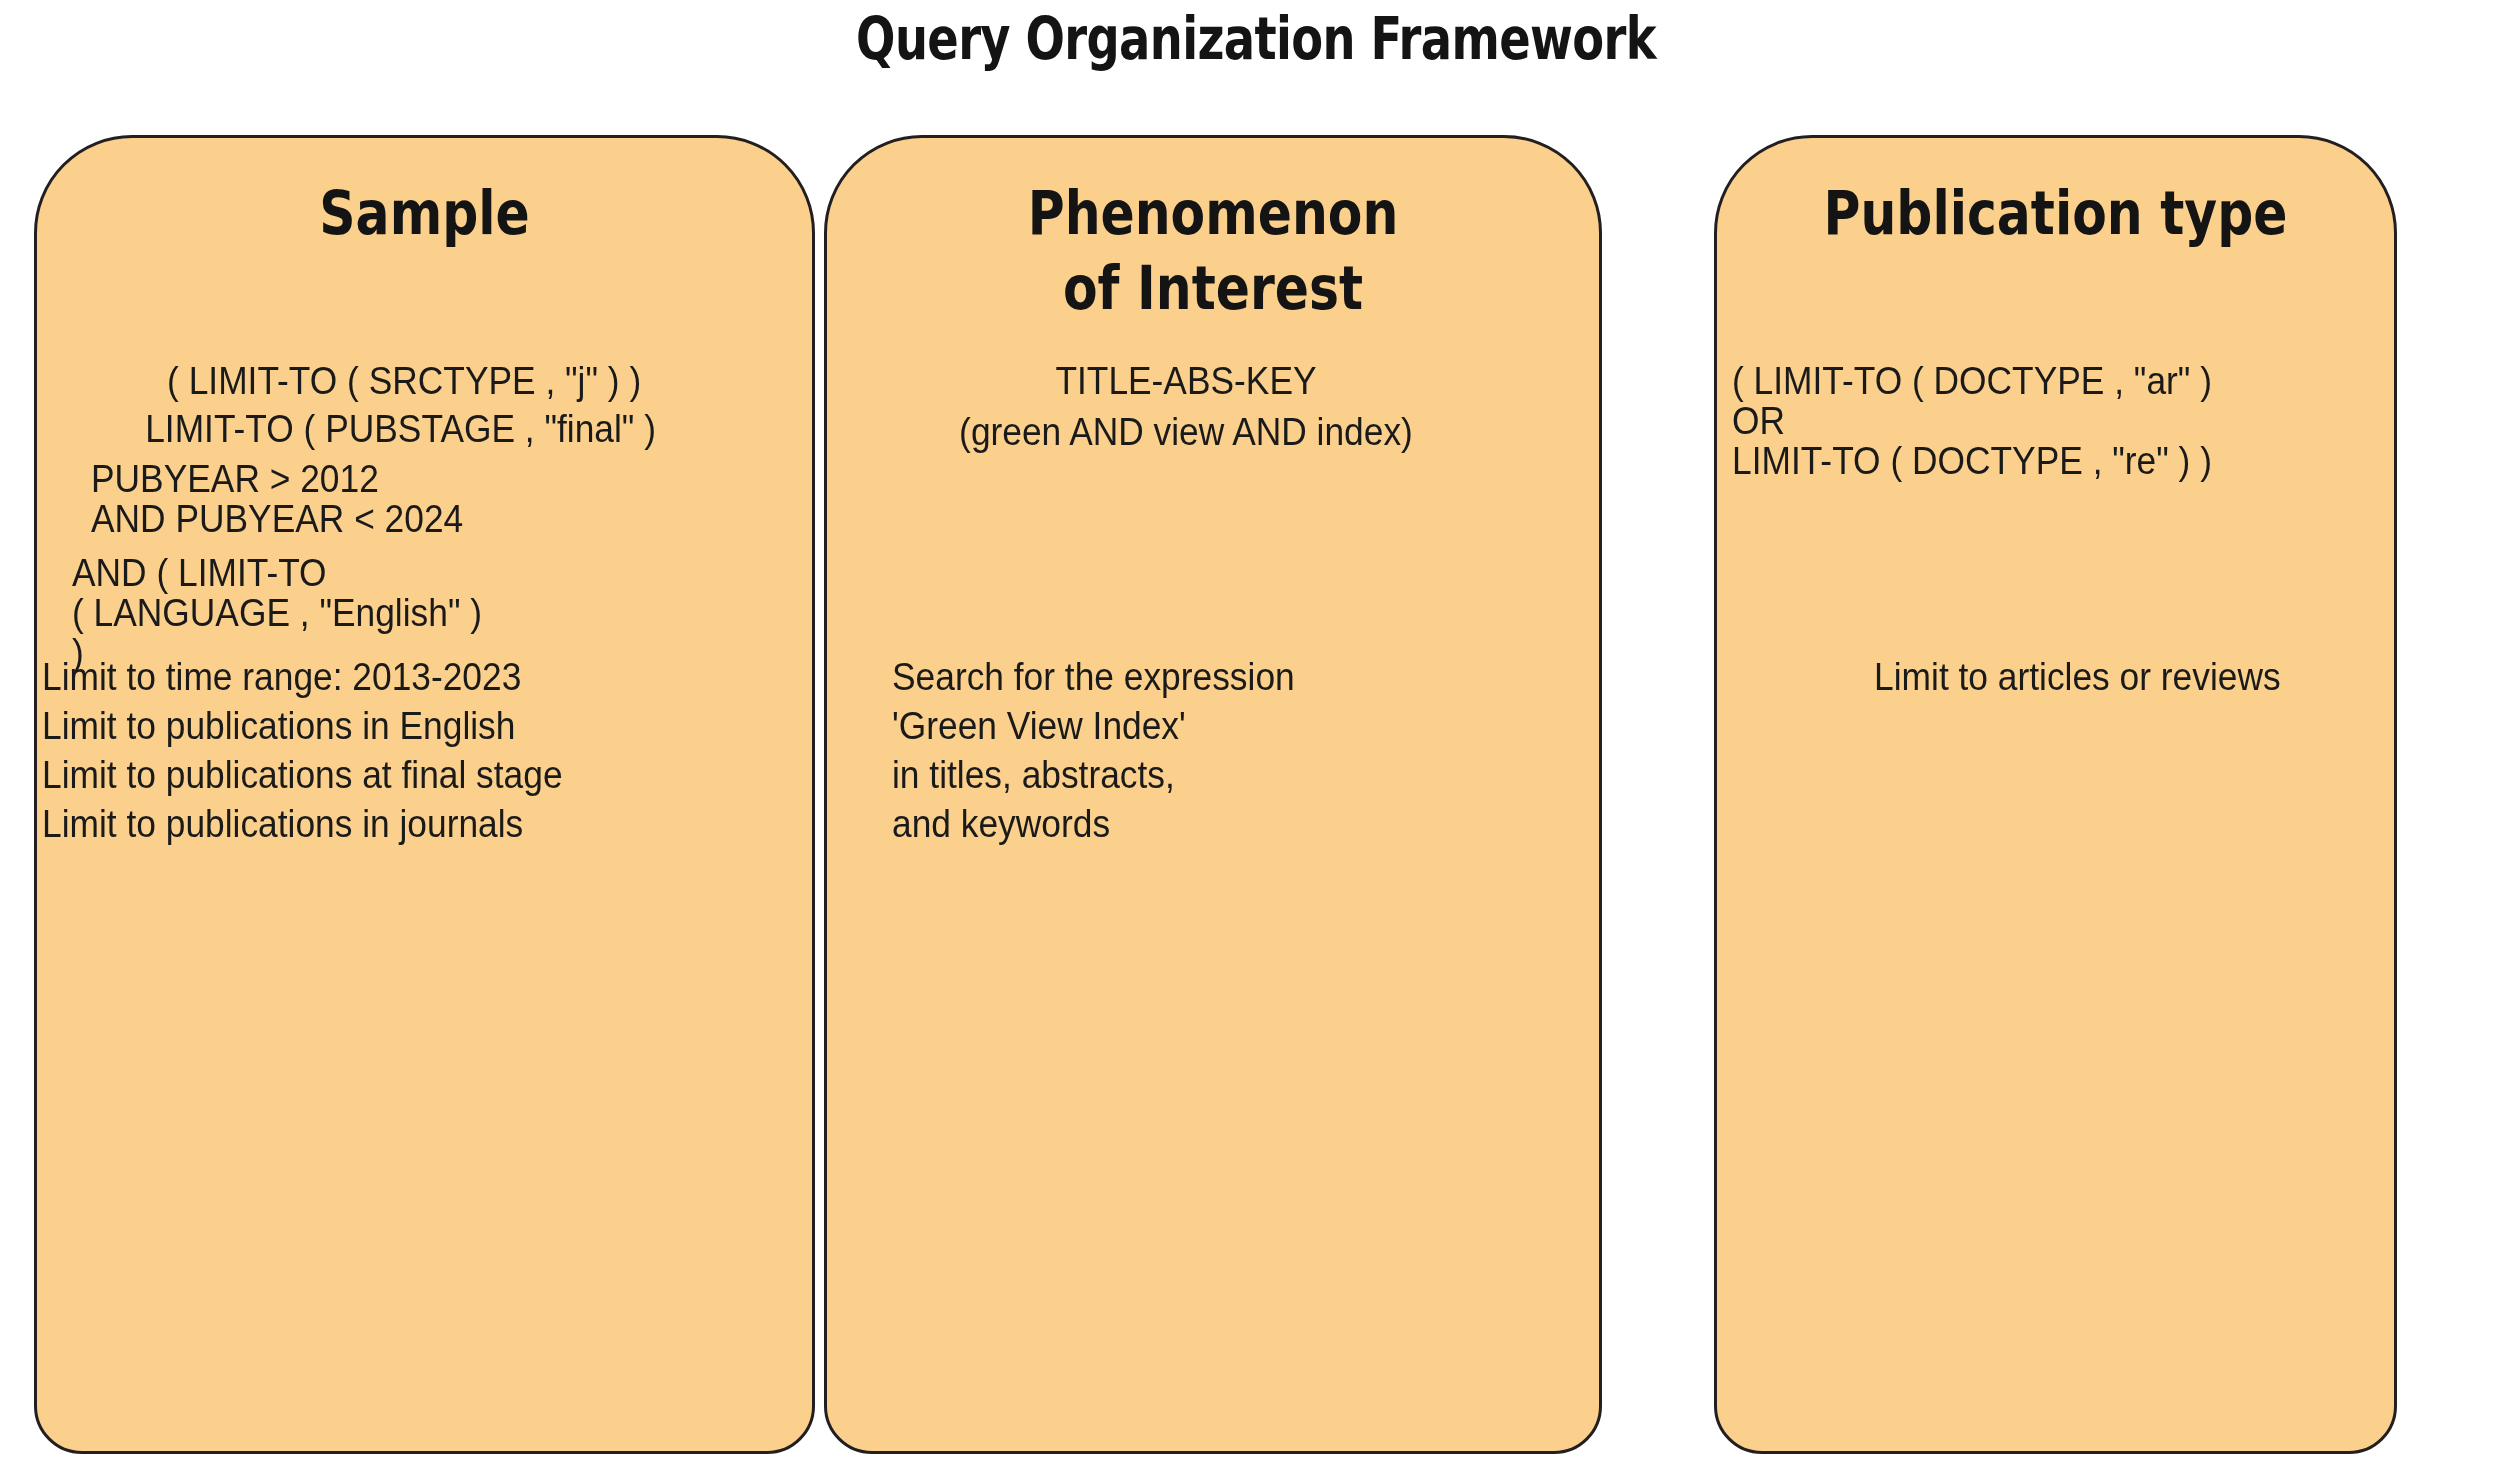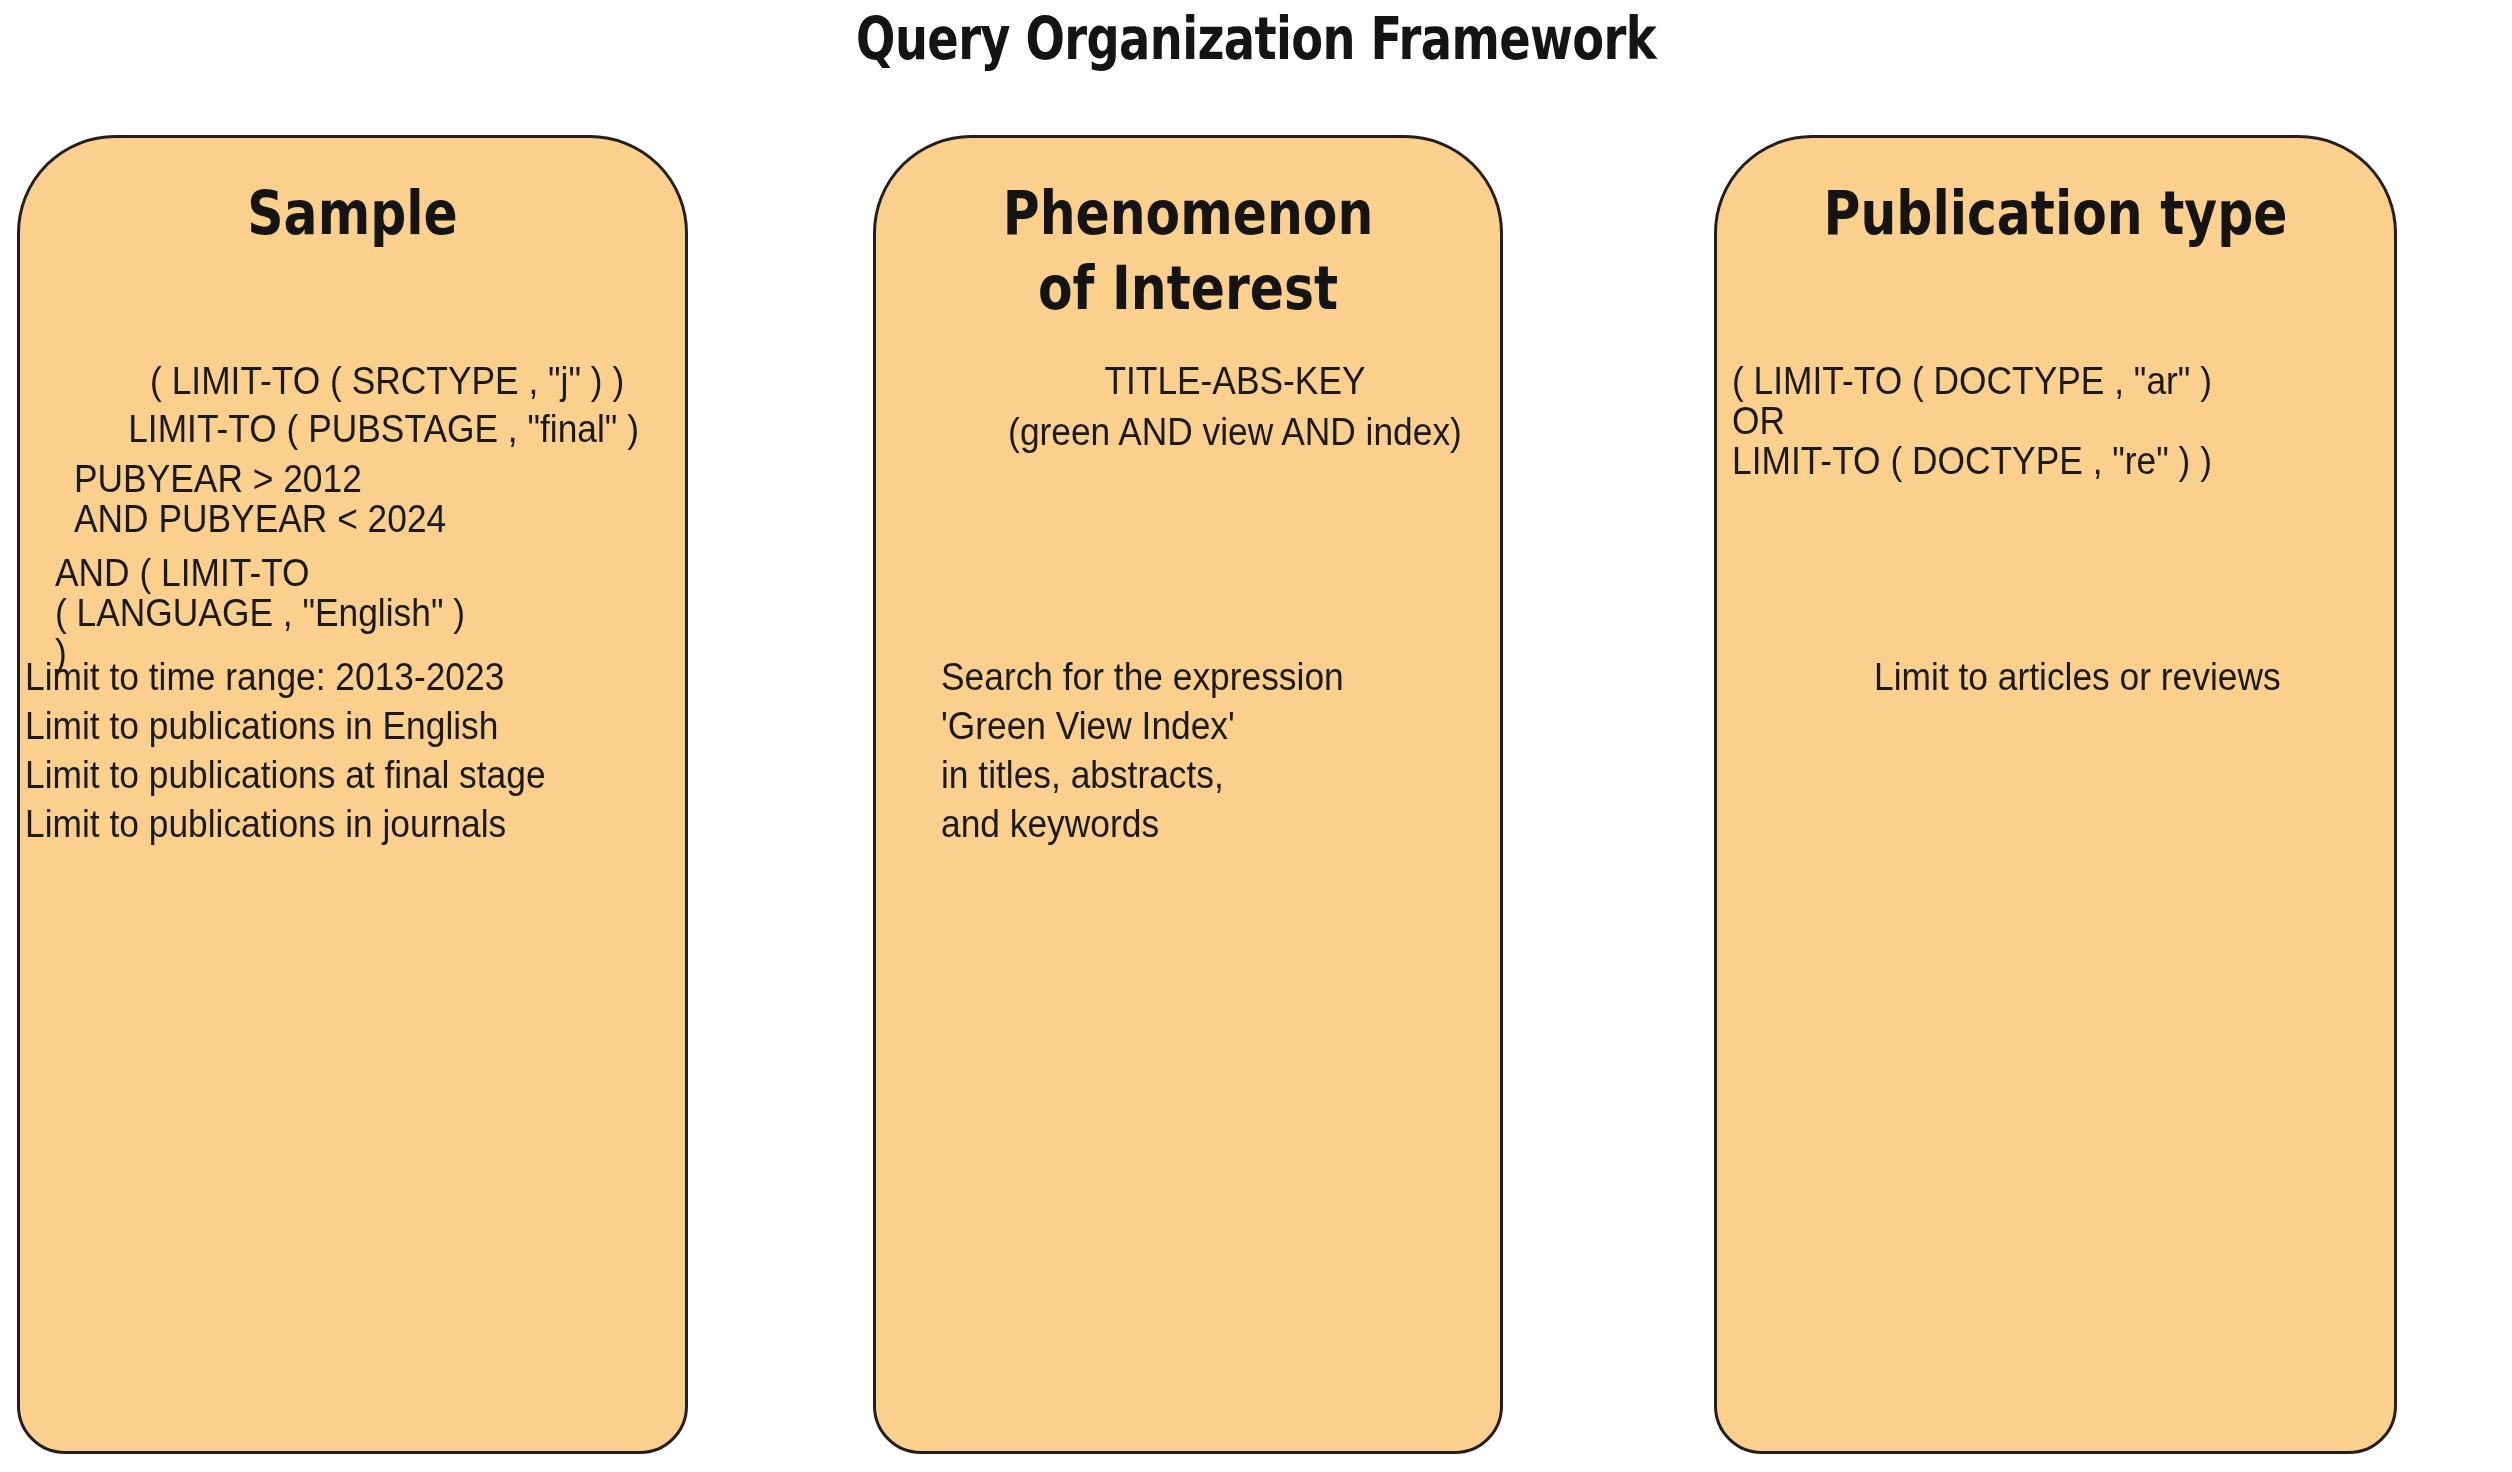--- a/index.html
+++ b/index.html
@@ -36,22 +36,22 @@
     position: absolute;
     top: 135px;
     height: 1319px;
     background: #FBD08C;
     border: 3.1px solid #231f20;
     border-radius: 98px 98px 48px 48px;
     box-sizing: border-box;
     overflow: hidden;
   }
 
-  #panel-sample      { left: 17px;   width: 671px; }
-  #panel-phenomenon  { left: 873px; width: 630px; }
+  #panel-sample      { left: 34px;   width: 781px; }
+  #panel-phenomenon  { left: 824px; width: 778px; }
   #panel-publication { left: 1714px; width: 683px; }
 
   .panel-heading {
     position: absolute;
     top: 38px;
     left: 0;
     width: 100%;
     text-align: center;
     font-size: 60px;
     font-weight: bold;

